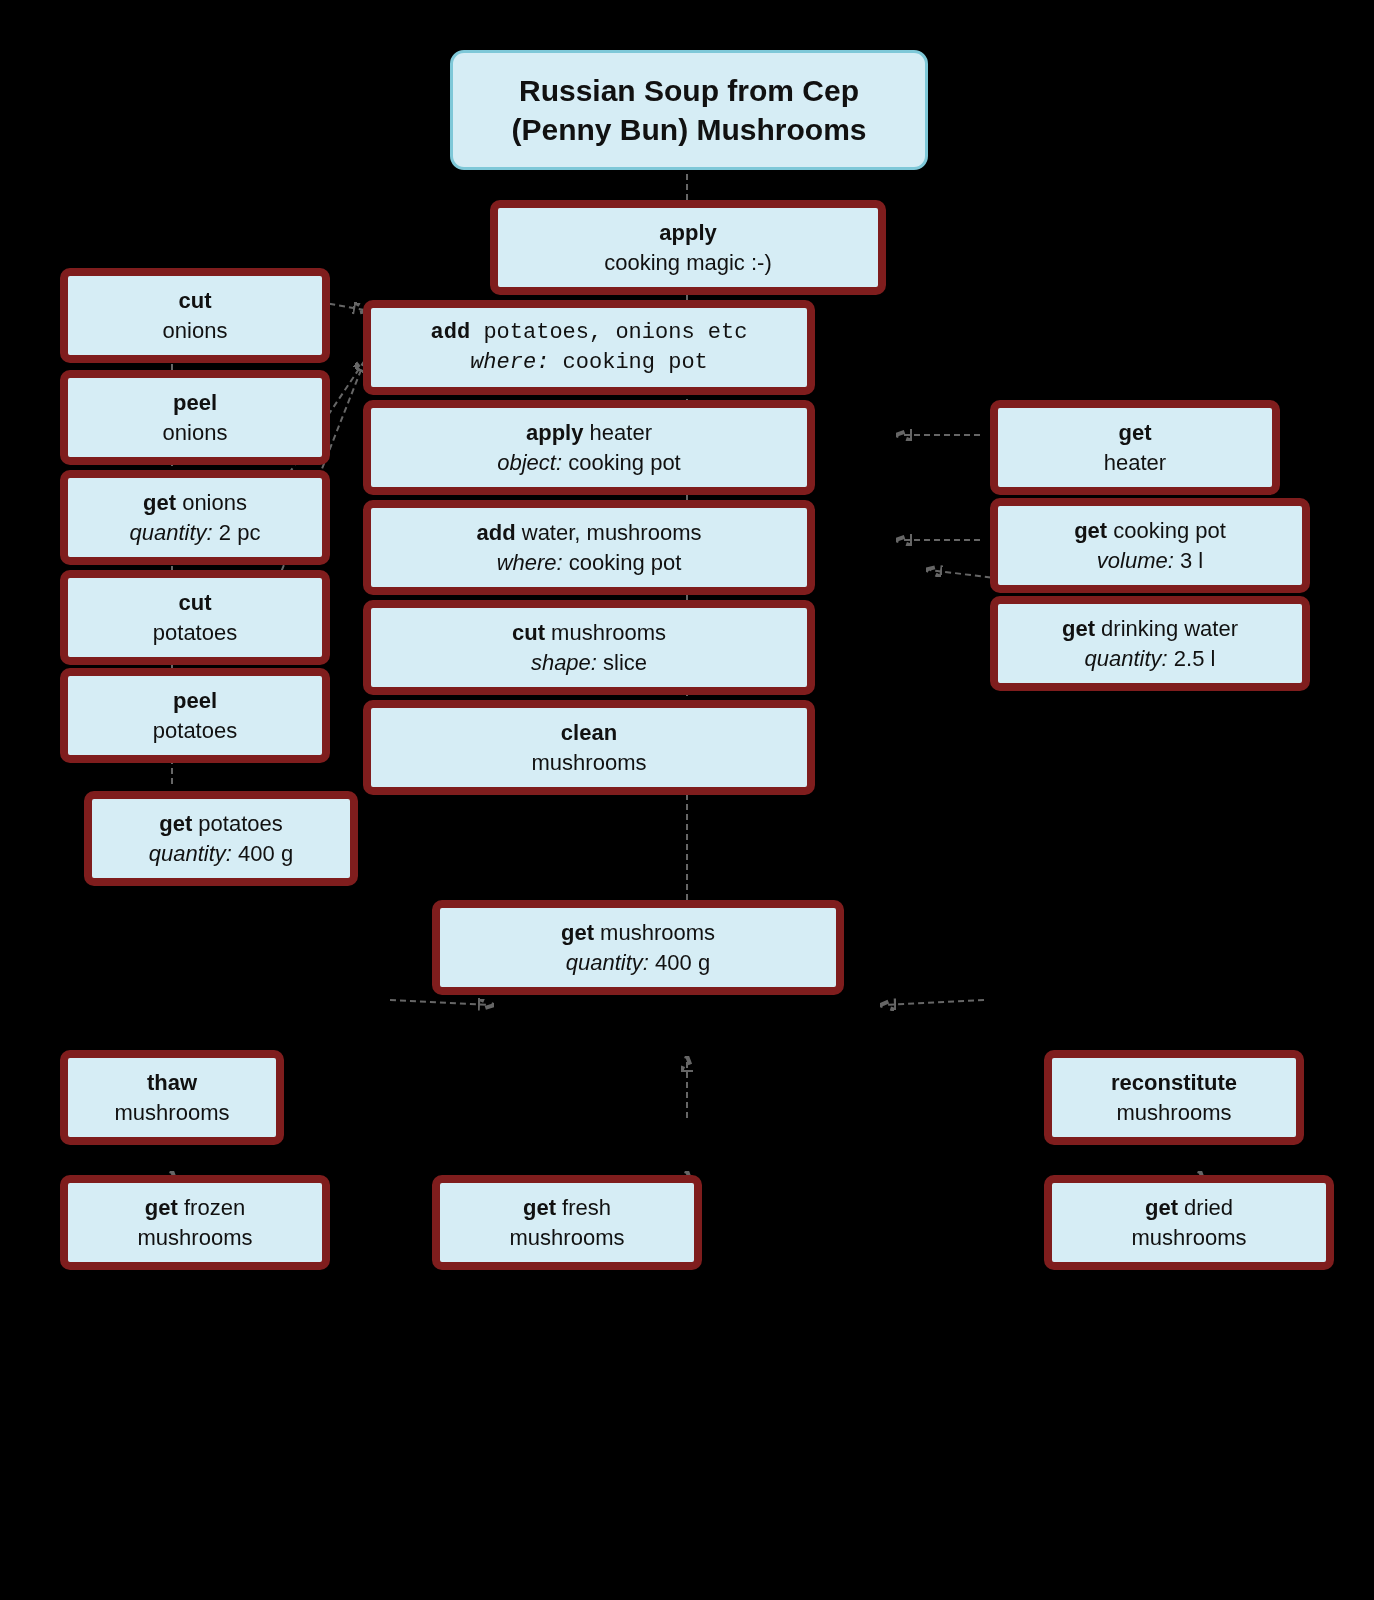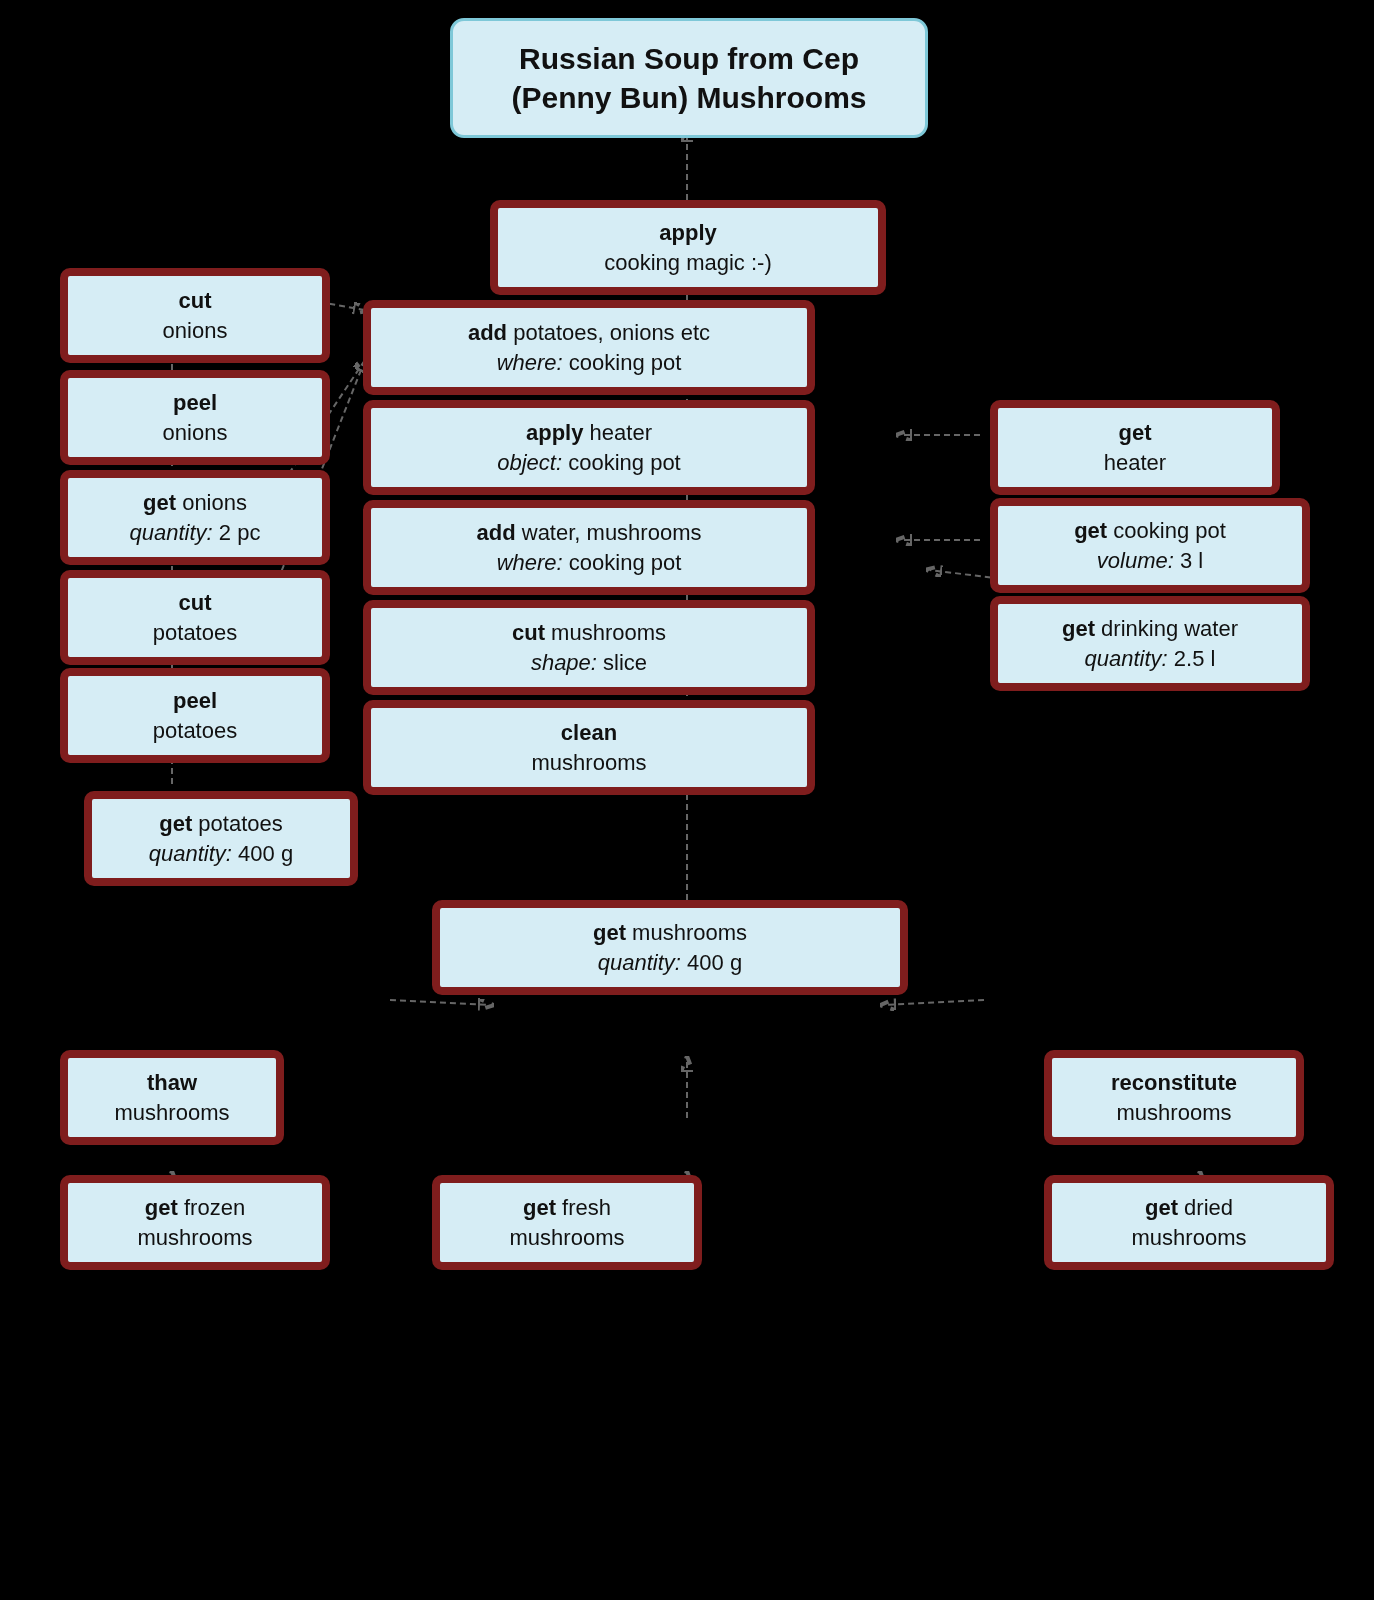--- a/index.html
+++ b/index.html
@@ -28,20 +28,21 @@
       position: absolute;
       background: #d6edf5;
       border: 3px solid #7ec8d8;
       border-radius: 14px;
       padding: 18px 28px;
       text-align: center;
       font-size: 30px;
       font-weight: bold;
       color: #111;
       line-height: 1.3;
+      margin-top: 32px;
     }
     svg.arrows {
       position: absolute;
       top: 0; left: 0;
       width: 1374px;
       height: 1600px;
       pointer-events: none;
     }
     svg.arrows line, svg.arrows path, svg.arrows polyline {
       stroke: #666;
@@ -118,21 +119,21 @@
 <div class="node-title" style="left:450px; top:18px; width:478px;">
   <span style="white-space:pre-line;">Russian Soup from Cep
 (Penny Bun) Mushrooms</span>
 </div>
 
 <div class="node" style="left:490px; top:200px; width:396px;">
   <span class="bold">apply</span><br>
   <span>cooking magic :-)</span>
 </div>
 
-<div class="node" style="left:363px; top:300px; width:452px;">
+<div class="node" style="left:363px; top:300px; width:452px;font-family:Liberation Mono, monospace;">
   <span class="bold">add</span>
   <span> potatoes, onions etc</span><br>
   <span class="italic">where:</span>
   <span> cooking pot</span>
 </div>
 
 <div class="node" style="left:363px; top:400px; width:452px;">
   <span class="bold">apply</span>
   <span> heater</span><br>
   <span class="italic">object:</span>
@@ -204,21 +205,21 @@
   <span> mushrooms</span><br>
   <span class="italic">shape:</span>
   <span> slice</span>
 </div>
 
 <div class="node" style="left:363px; top:700px; width:452px;">
   <span class="bold">clean</span><br>
   <span>mushrooms</span>
 </div>
 
-<div class="node" style="left:432px; top:900px; width:476px;">
+<div class="node" style="left:432px; top:900px; width:412px;">
   <span class="bold">get</span>
   <span> mushrooms</span><br>
   <span class="italic">quantity:</span>
   <span> 400 g</span>
 </div>
 
 <div class="node" style="left:60px; top:1050px; width:224px;">
   <span class="bold">thaw</span><br>
   <span>mushrooms</span>
 </div>

